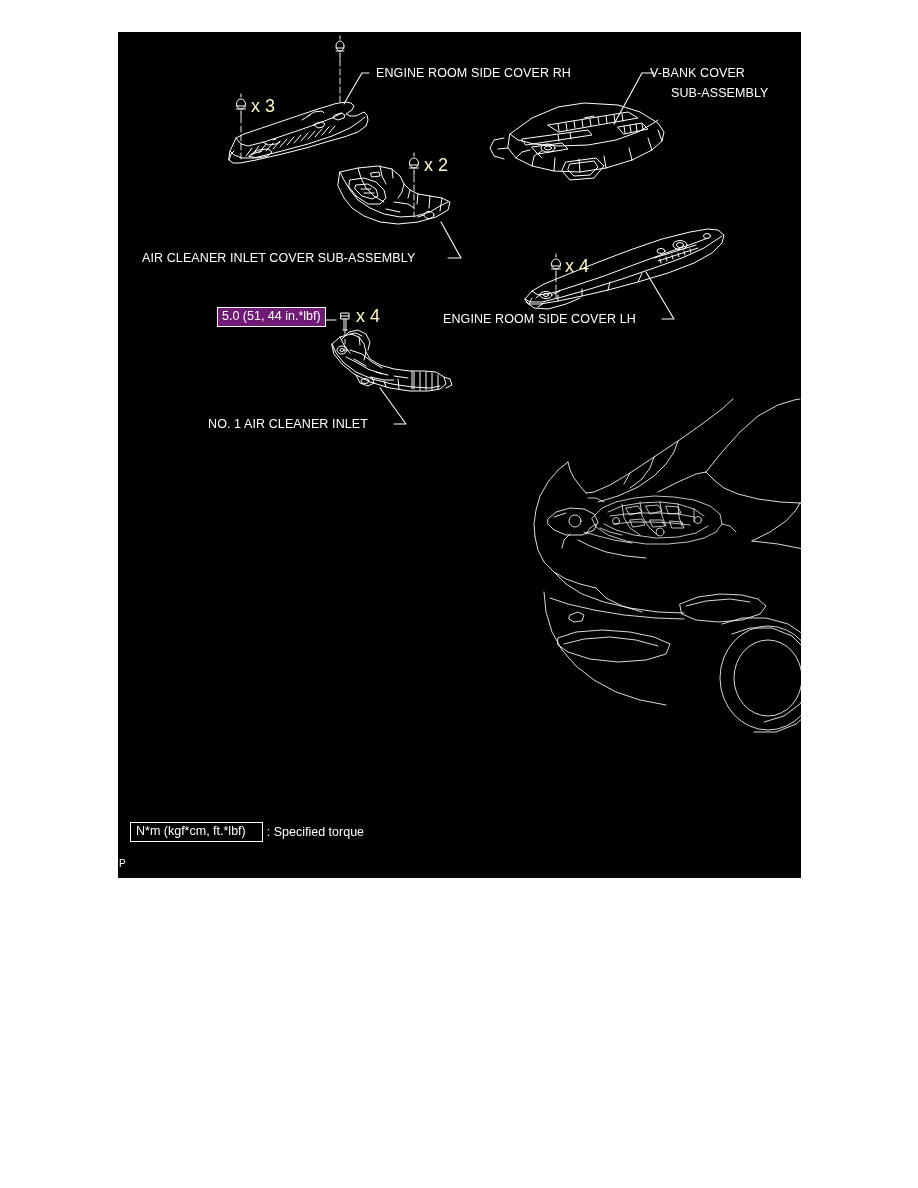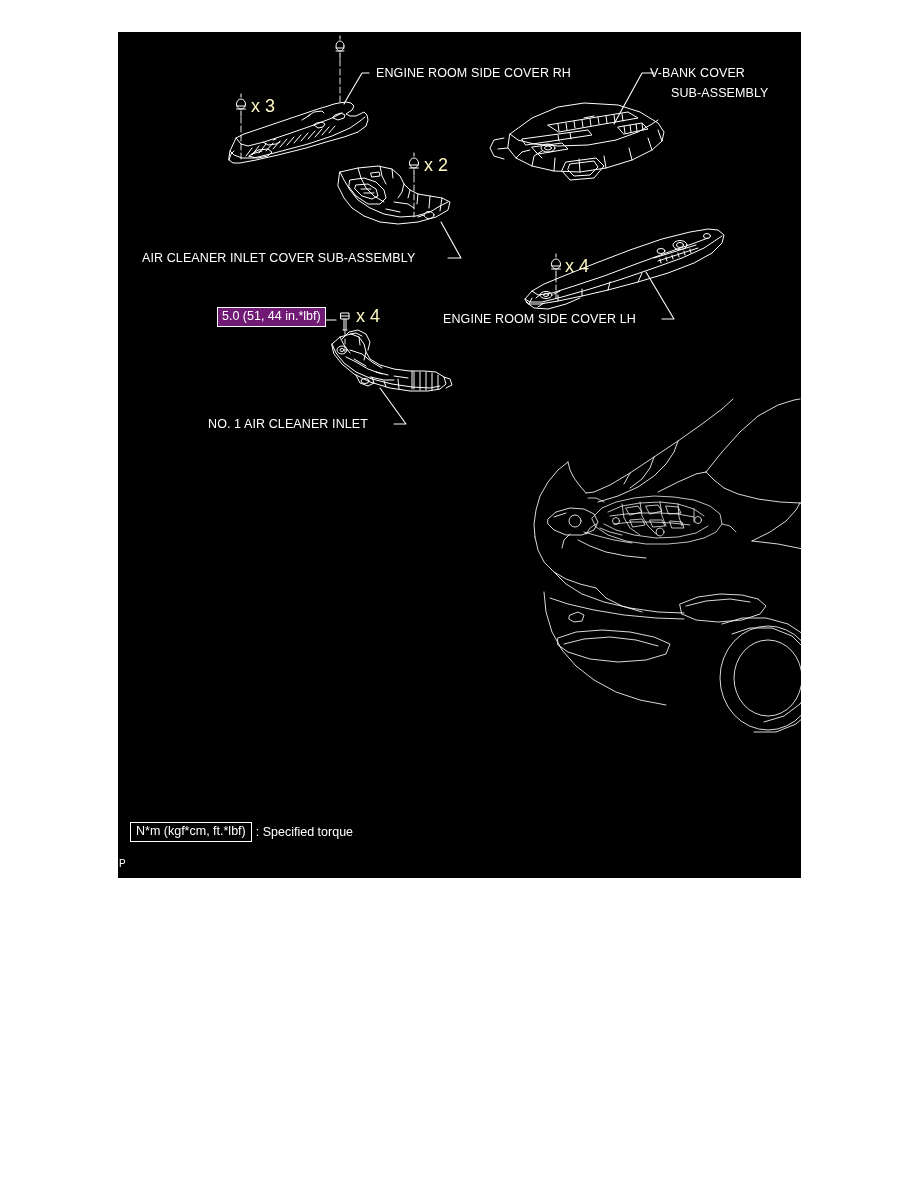--- a/index.html
+++ b/index.html
@@ -70,21 +70,21 @@
     top: 790px;
     display: flex;
     align-items: center;
     color: #ffffff;
     font-family: "Liberation Sans", sans-serif;
     font-size: 12.5px;
     white-space: nowrap;
   }
   .legend-box {
     border: 1.5px solid #ffffff;
-    padding: 1px 5px 2px 5px;
+    padding: 1px 16px 2px 5px;
     line-height: 15px;
   }
   .legend-caption {
     margin-left: 4px;
     line-height: 15px;
   }
   .corner-mark {
     position: absolute;
     left: 1px;
     top: 826px;

